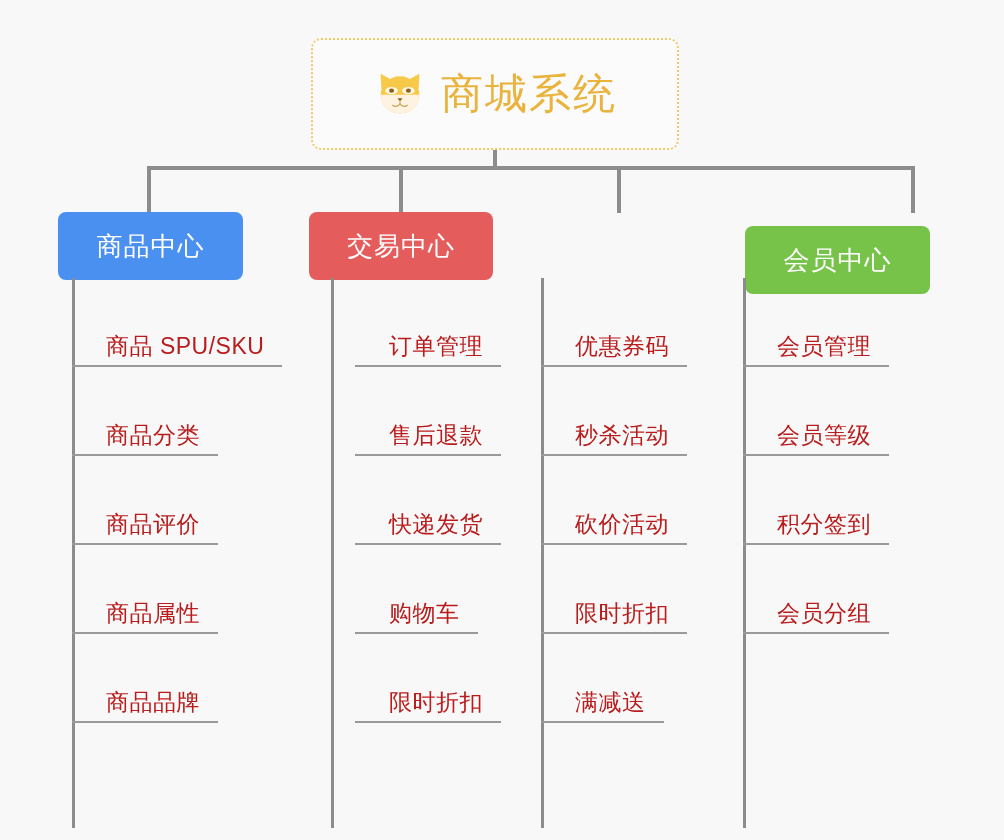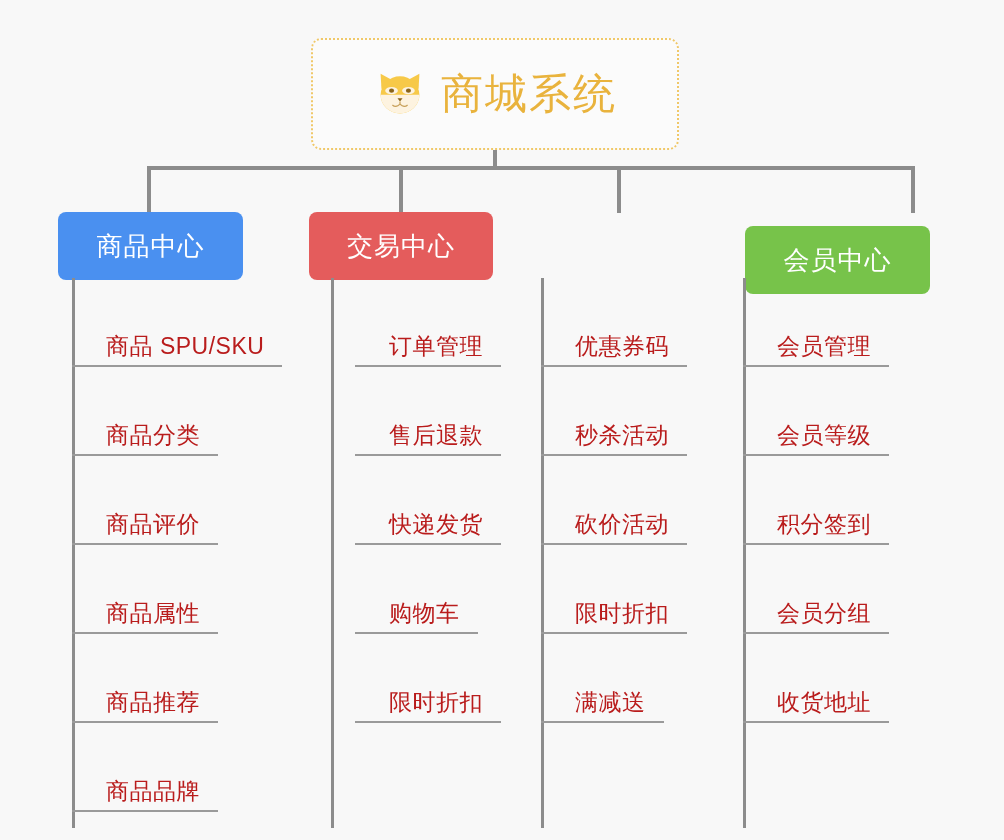--- a/index.html
+++ b/index.html
@@ -181,23 +181,20 @@
     <div class="leaf-item">
         <span class="leaf-inner"><span class="leaf-label">商品分类</span></span>
       </div>
     <div class="leaf-item">
         <span class="leaf-inner"><span class="leaf-label">商品评价</span></span>
       </div>
     <div class="leaf-item">
         <span class="leaf-inner"><span class="leaf-label">商品属性</span></span>
       </div>
     <div class="leaf-item">
-        <span class="leaf-inner"><span class="leaf-label">商品推荐</span></span>
-      </div>
-    <div class="leaf-item">
         <span class="leaf-inner"><span class="leaf-label">商品品牌</span></span>
       </div>
   </div>
 
   <div class="leaf-col col2">
     <div class="leaf-spine"></div>
     <div class="leaf-item">
         <span class="leaf-inner"><span class="leaf-label">订单管理</span></span>
       </div>
     <div class="leaf-item">
@@ -240,18 +237,15 @@
       </div>
     <div class="leaf-item">
         <span class="leaf-inner"><span class="leaf-label">会员等级</span></span>
       </div>
     <div class="leaf-item">
         <span class="leaf-inner"><span class="leaf-label">积分签到</span></span>
       </div>
     <div class="leaf-item">
         <span class="leaf-inner"><span class="leaf-label">会员分组</span></span>
       </div>
-    <div class="leaf-item">
-        <span class="leaf-inner"><span class="leaf-label">收货地址</span></span>
-      </div>
   </div>
 
 </div>
 
 </body></html>

